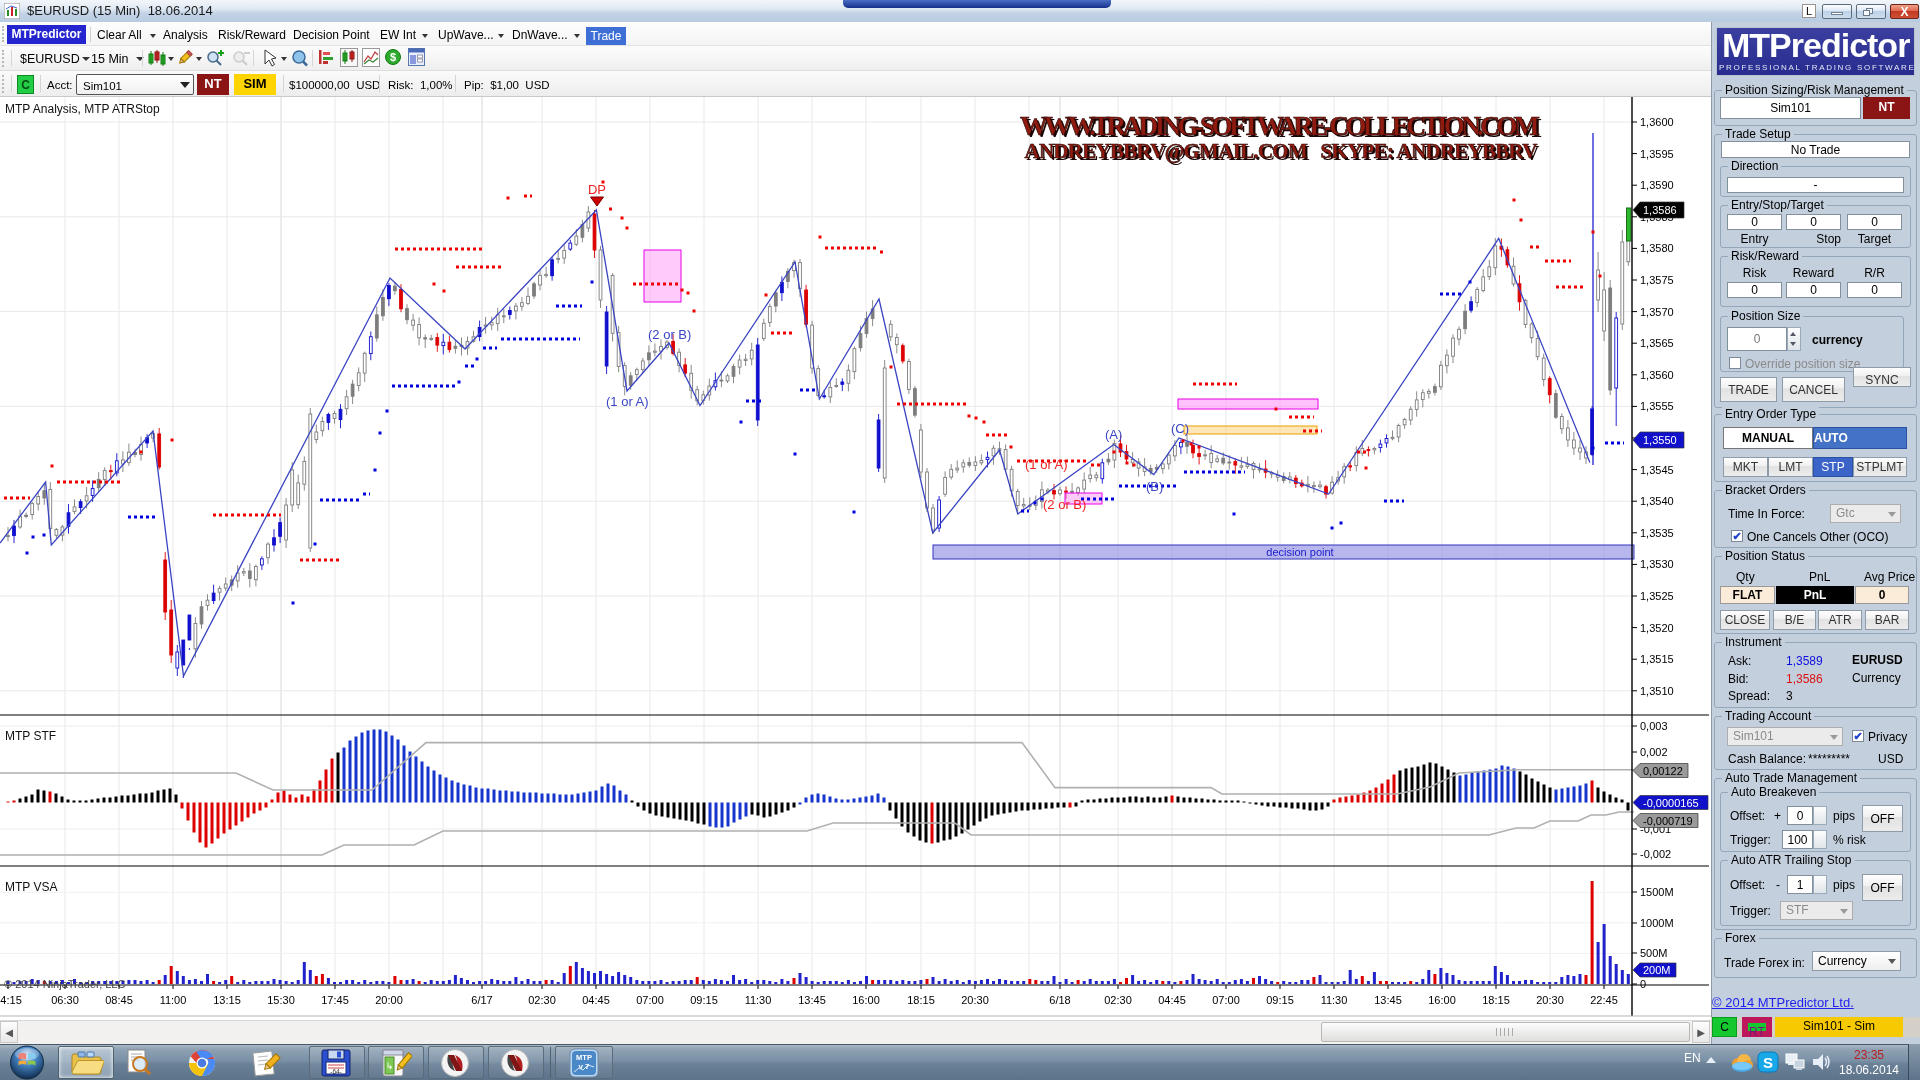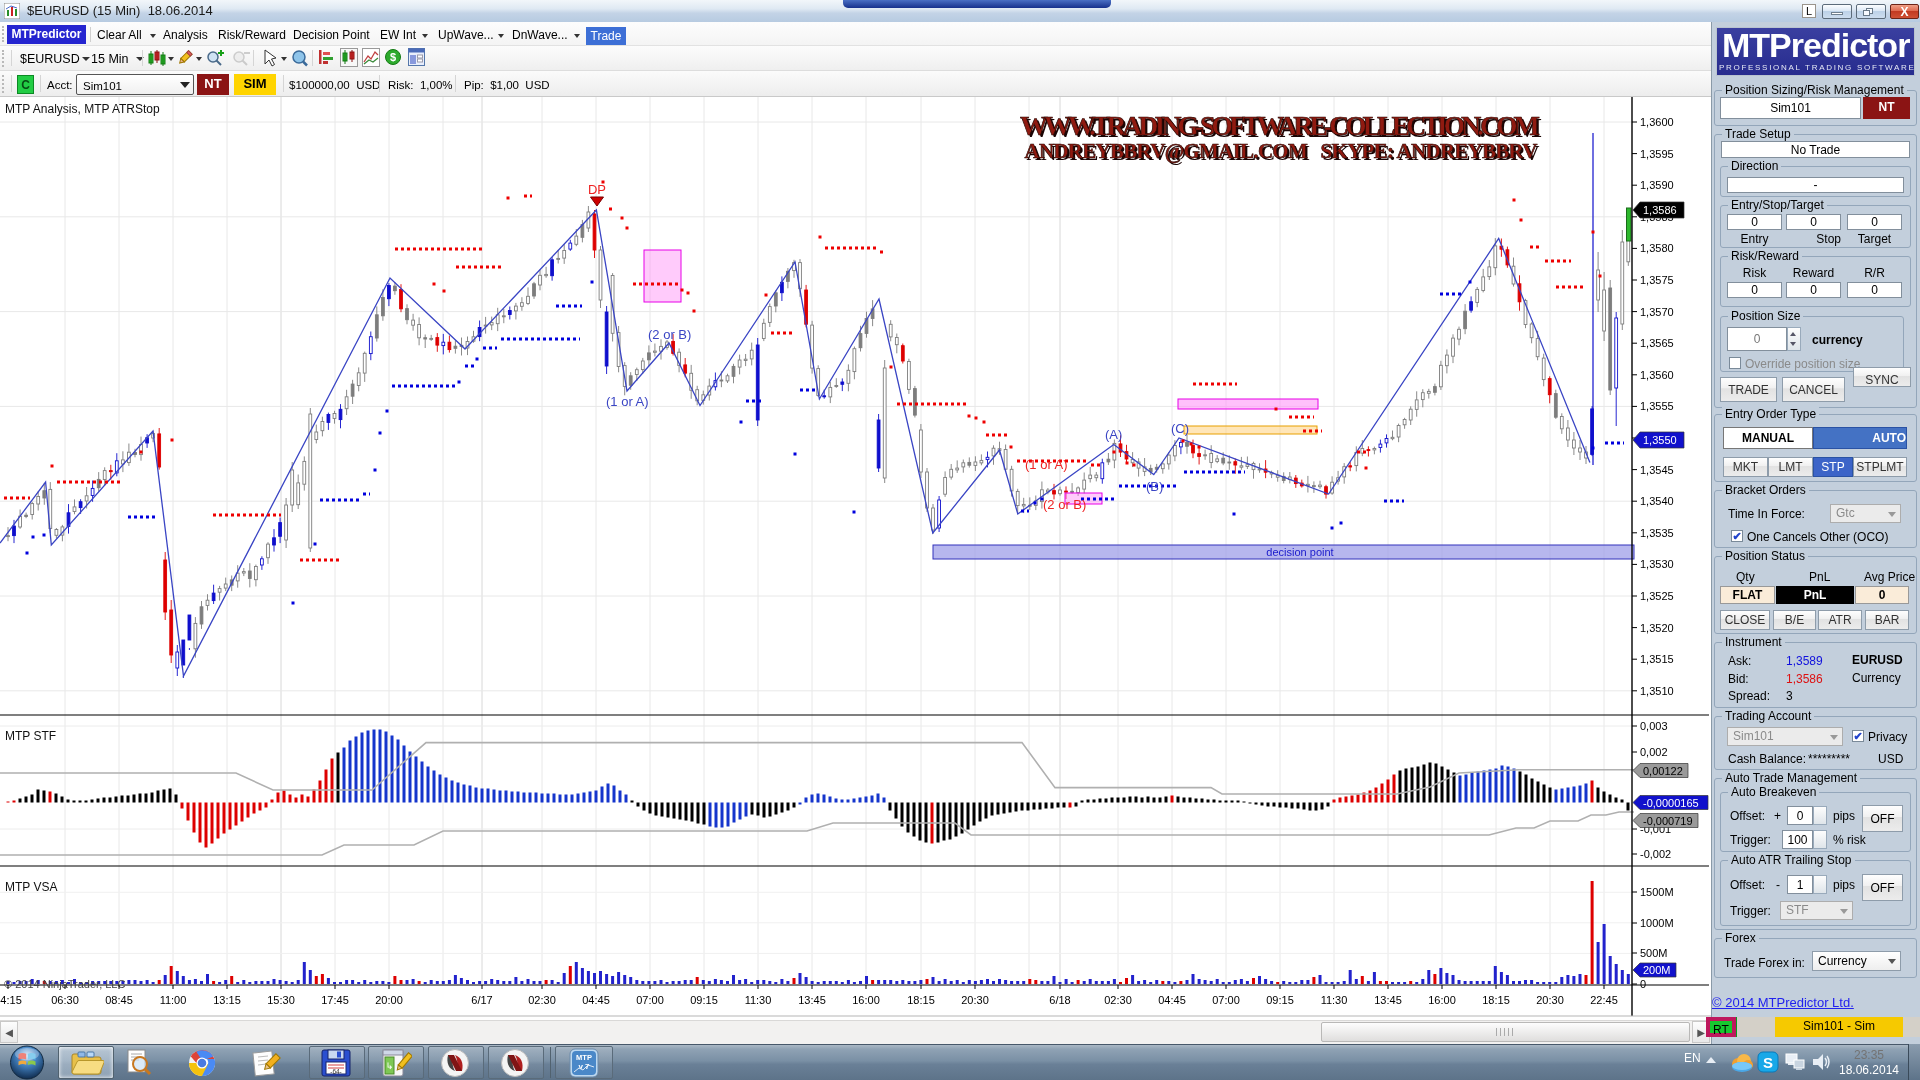--- a/index.html
+++ b/index.html
@@ -1568,21 +1568,21 @@
 <div class="lbl" style="left:1812px;top:333px;font-weight:bold">currency</div>
 <div class="cb" style="left:1729px;top:357px"></div>
 <div class="lbl" style="left:1745px;top:357px;color:#8a8a8a">Override position size</div>
 <div class="btn" style="left:1720px;top:377px;width:57px;height:25px;line-height:24px;color:#333">TRADE</div>
 <div class="btn" style="left:1782px;top:377px;width:63px;height:25px;line-height:24px;color:#333">CANCEL</div>
 <div class="btn" style="left:1853px;top:367px;width:58px;height:20px;line-height:24px;color:#333">SYNC</div>
 <div class="gb" style="left:1714px;top:414px;width:203px;height:68px">
     <span>Entry Order Type</span>
   </div>
 <div style="position:absolute;left:1723px;top:427px;width:90px;height:22px;background:#fff;border:1px solid #777;color:#000;font-weight:bold;font-size:12px;text-align:center;line-height:21px">MANUAL</div>
-<div style="position:absolute;left:1813px;top:427px;width:94px;height:22px;background:#4472c4;border:1px solid #2a52a4;color:#fff;font-weight:bold;font-size:12px;text-align:right;line-height:21px">AUTO</div>
+<div style="position:absolute;left:1813px;top:427px;width:94px;height:22px;background:#4472c4;border:1px solid #2a52a4;color:#fff;font-weight:bold;font-size:12px;text-align:left;line-height:21px">AUTO</div>
 <div class="btn" style="left:1723px;top:457px;width:45px;height:20px;line-height:19px;color:#333">MKT</div>
 <div class="btn" style="left:1768px;top:457px;width:45px;height:20px;line-height:19px;color:#333">LMT</div>
 <div style="position:absolute;left:1813px;top:457px;width:40px;height:20px;background:#3c64c8;border:1px solid #2a52a4;color:#fff;font-size:12px;text-align:center;line-height:19px">STP</div>
 <div class="btn" style="left:1853px;top:457px;width:54px;height:20px;line-height:19px;color:#333">STPLMT</div>
 <div class="gb" style="left:1714px;top:490px;width:203px;height:58px">
     <span>Bracket Orders</span>
   </div>
 <div class="lbl" style="left:1728px;top:507px">Time In Force:</div>
 <div class="dd dis" style="left:1830px;top:504px;width:71px;height:19px;line-height:17px">Gtc<span class="ddarr" style="border-top-color:#999"></span></div>
 <div class="cb" style="left:1731px;top:530px">✔</div>
@@ -1648,21 +1648,21 @@
 <div class="lbl" style="left:1730px;top:904px">Trigger:</div>
 <div class="dd dis" style="left:1780px;top:901px;width:73px;height:19px;line-height:17px">STF<span class="ddarr" style="border-top-color:#999"></span></div>
 <div class="gb" style="left:1714px;top:938px;width:203px;height:40px">
     <span>Forex</span>
   </div>
 <div class="lbl" style="left:1724px;top:956px">Trade Forex in:</div>
 <div class="dd" style="left:1812px;top:951px;width:89px;height:20px;line-height:18px">Currency<span class="ddarr"></span></div>
 <div style="position:absolute;left:1712px;top:995px;font-size:13px;color:#2222ee;text-decoration:underline">© 2014 MTPredictor Ltd.</div>
 <div style="position:absolute;left:1711px;top:1017px;width:209px;height:20px;background:#d4d0c8"></div>
 <div style="position:absolute;left:1712px;top:1017px;width:25px;height:20px;background:#16c82f;border:1px solid #0a9a1f;color:#000;font-size:12px;text-align:center;line-height:19px">C</div>
-<div style="position:absolute;left:1706px;top:1017px;width:30px;height:20px;background:#16c82f;border:4px solid #be185d;color:#000000;font-size:12px;text-align:center;line-height:19px">RT</div>
+<div style="position:absolute;left:1742px;top:1017px;width:30px;height:20px;background:#16c82f;border:6px solid #be185d;color:#701a75;font-size:12px;text-align:center;line-height:19px">RT</div>
 <div style="position:absolute;left:1775px;top:1017px;width:128px;height:20px;background:#f6c900;color:#000;font-size:12px;text-align:center;line-height:19px">Sim101 - Sim</div>
 <div style="position:absolute;left:0;top:1044px;width:1920px;height:36px;background:linear-gradient(180deg,#aab8c5 0,#8fa2b4 12%,#7a90a5 45%,#6a8097 55%,#5d7389 100%);border-top:1px solid #47586a"></div>
 <svg class="abs" style="left:8px;top:1045px" width="38" height="35">
 <defs>
       <radialGradient id="orb" cx="50%" cy="30%" r="70%">
         <stop offset="0%" stop-color="#cfe4f5"></stop>
         <stop offset="40%" stop-color="#4585c5"></stop>
         <stop offset="100%" stop-color="#102c4e"></stop>
       </radialGradient>
     </defs>
@@ -1771,14 +1771,14 @@
 <rect x="2" y="2" width="11" height="9" fill="#e8eef5" stroke="#fff"></rect>
     <rect x="4" y="11" width="7" height="2" fill="#e8eef5"></rect>
 <rect x="10" y="8" width="10" height="8" fill="#c8d4e0" stroke="#fff"></rect>
     <rect x="12" y="16" width="6" height="2" fill="#c8d4e0"></rect>
   </svg>
 <svg class="abs" style="left:1810px;top:1052px" width="22" height="20">
 <polygon points="3,7 8,7 13,2 13,18 8,13 3,13" fill="#e8eef5"></polygon>
 <path d="M15,6 Q18,10 15,14" stroke="#e8eef5" fill="none" stroke-width="1.5"></path>
 <path d="M17,4 Q21,10 17,16" stroke="#e8eef5" fill="none" stroke-width="1.5"></path>
   </svg>
-<div style="position:absolute;left:1838px;top:1048px;width:62px;height:14px;font-size:12px;color:#737373;text-align:center">23:35</div>
+<div style="position:absolute;left:1838px;top:1048px;width:62px;height:14px;font-size:12px;color:#b91c1c;text-align:center">23:35</div>
 <div style="position:absolute;left:1838px;top:1063px;width:62px;height:14px;font-size:12px;color:#fff;text-align:center">18.06.2014</div>
 <div style="position:absolute;left:1908px;top:1044px;width:12px;height:36px;background:linear-gradient(#8a9cae,#5d7389);border-left:1px solid #3a4a5a"></div>
 </body></html>

